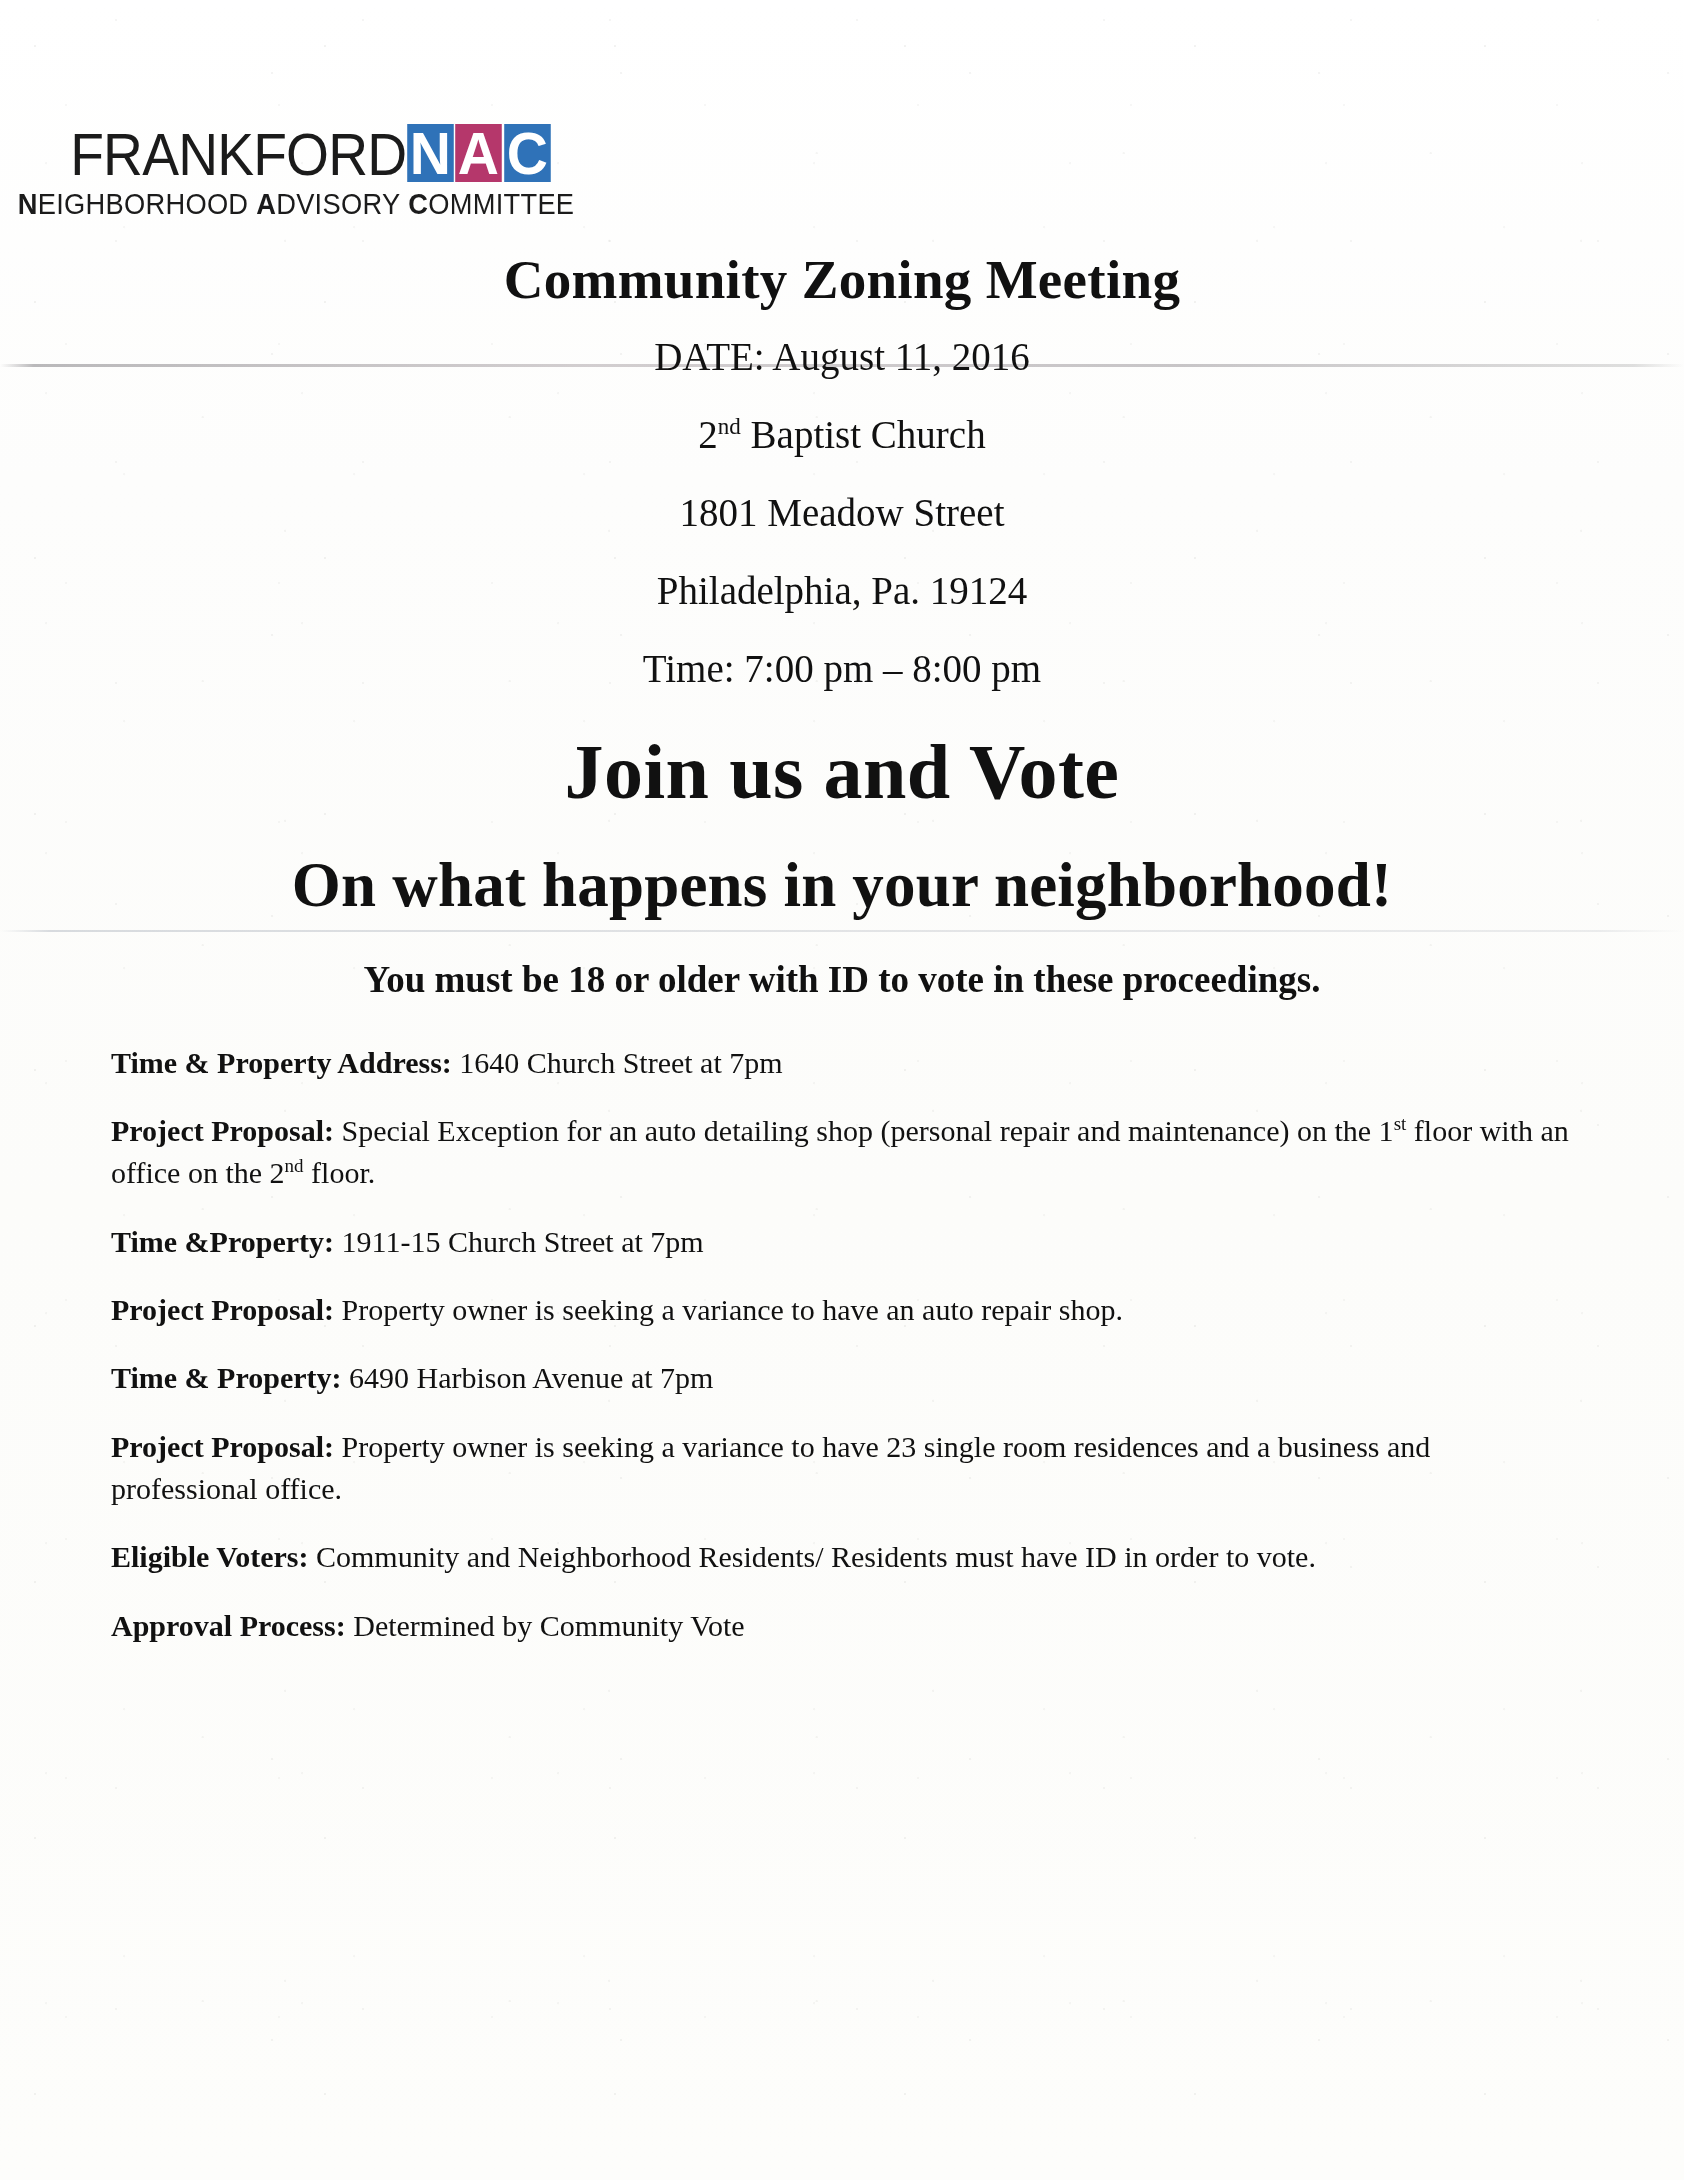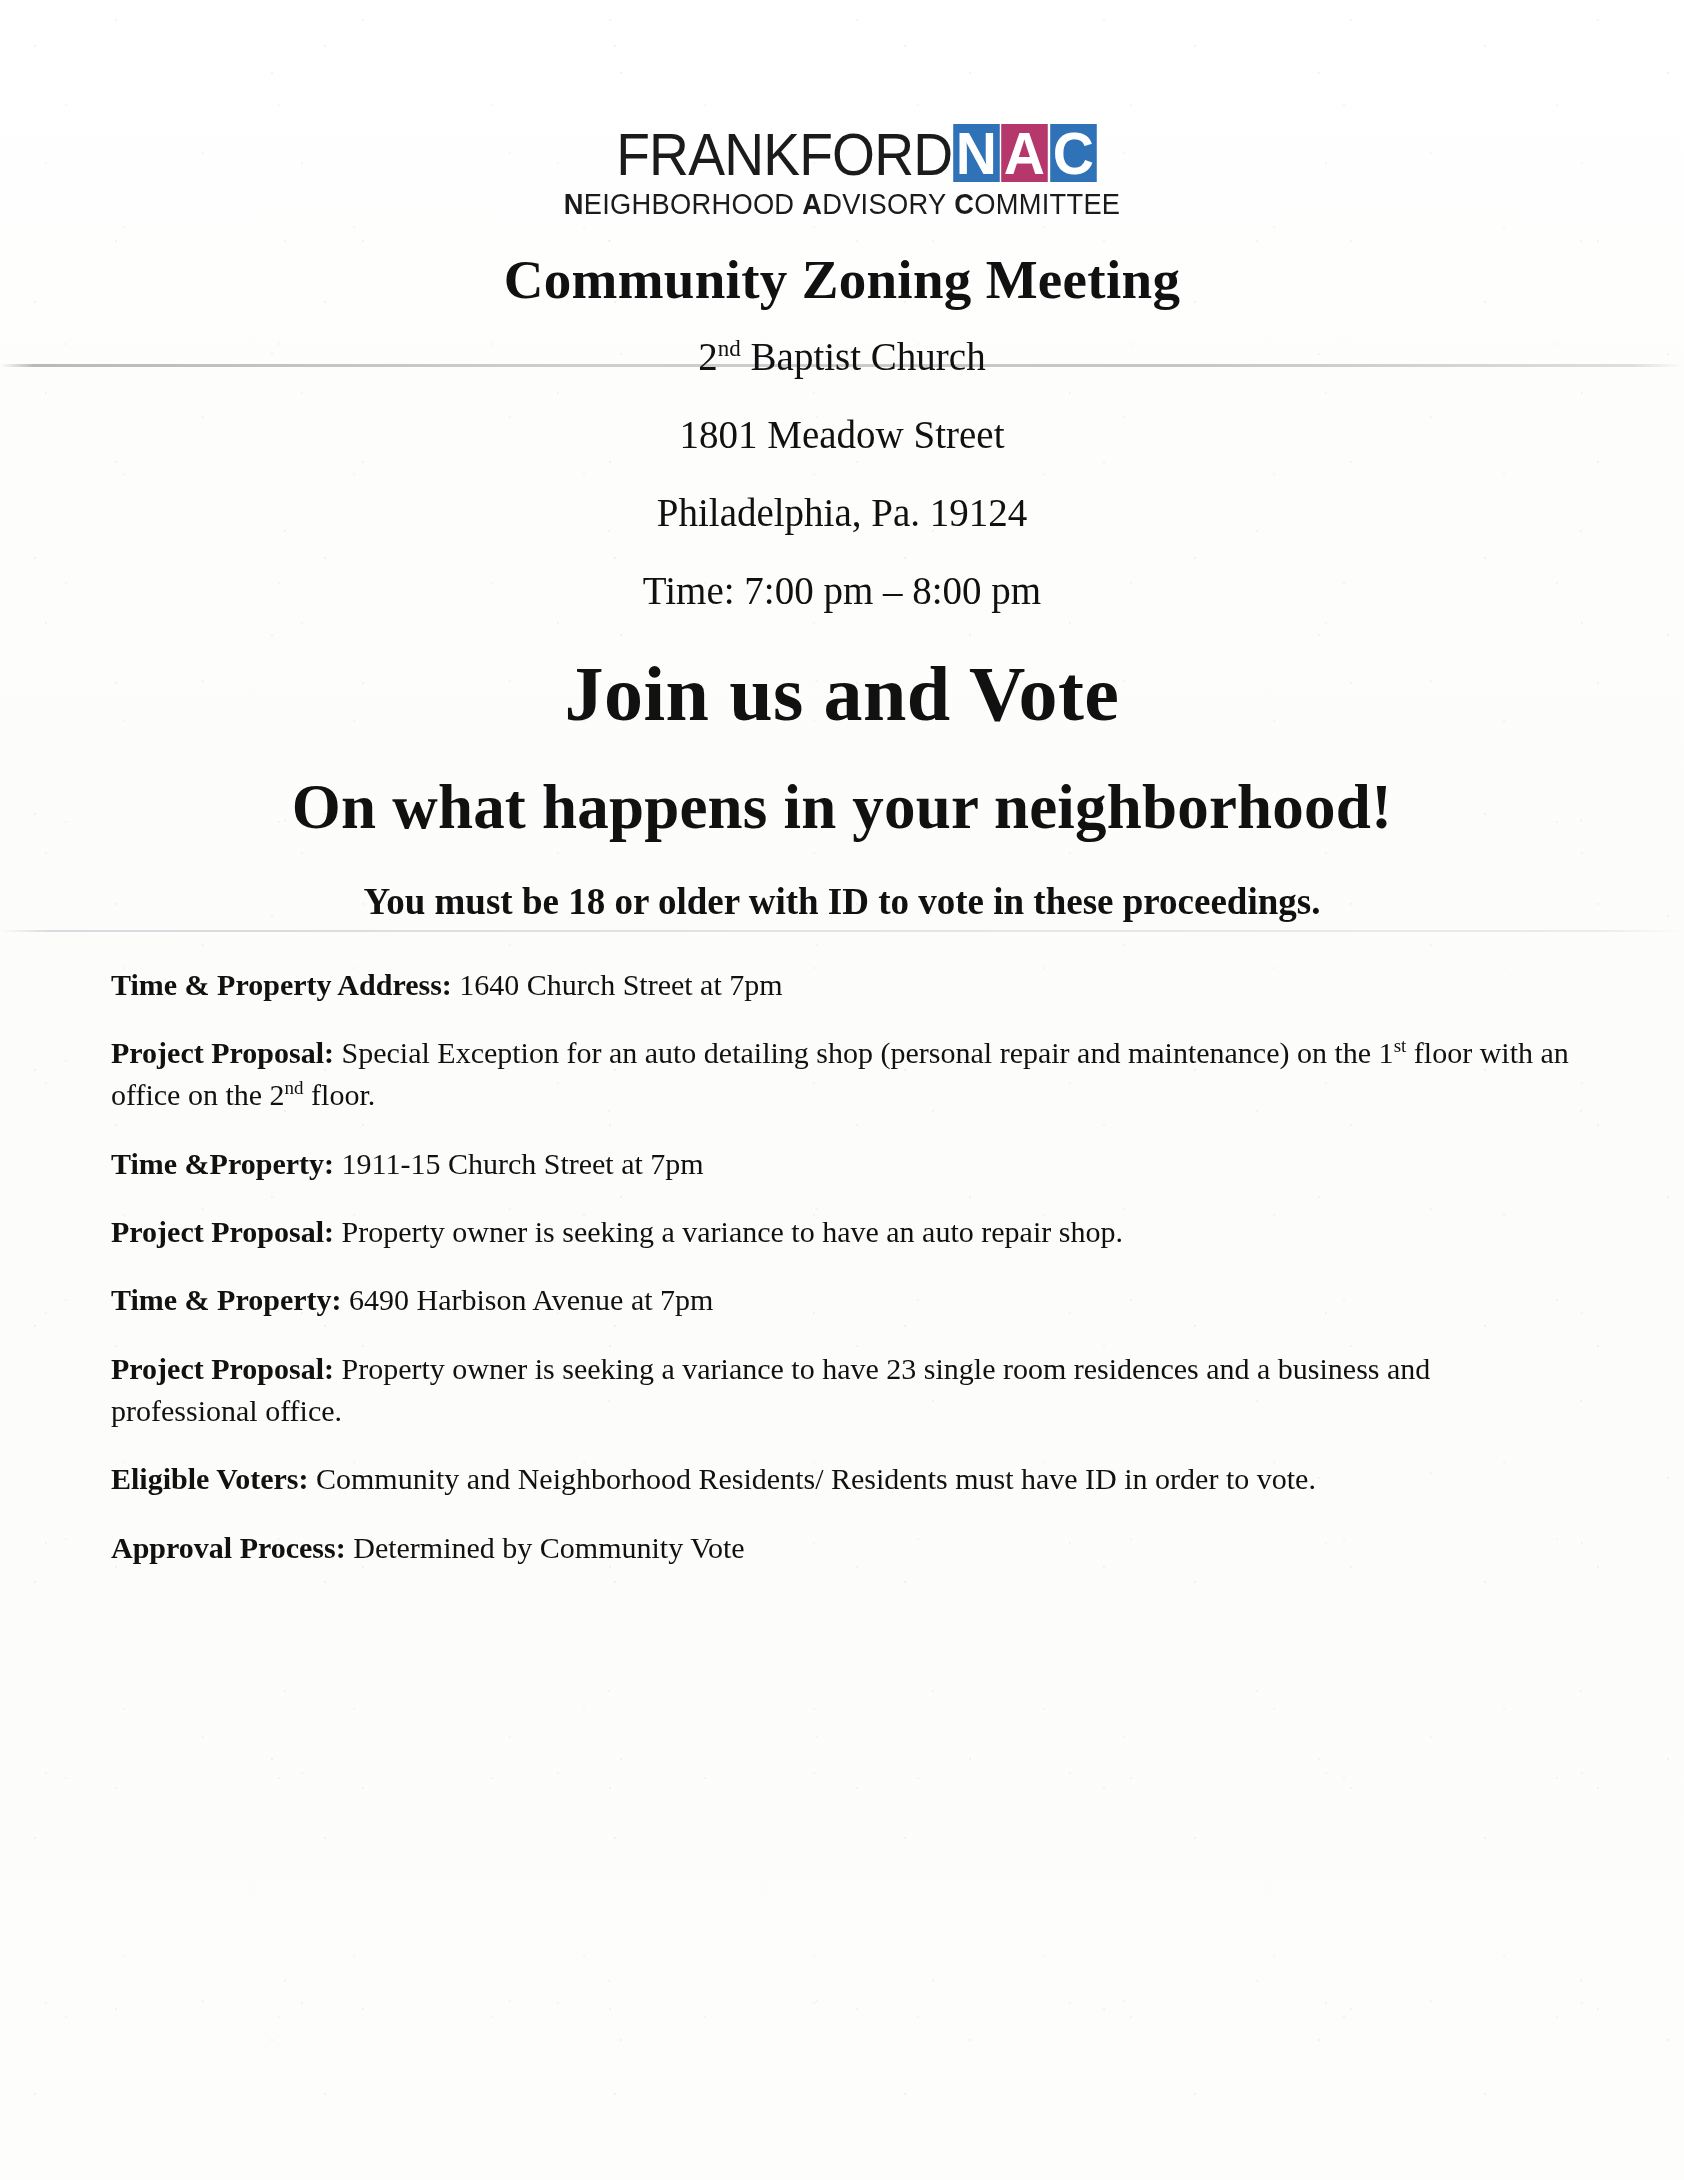--- a/index.html
+++ b/index.html
@@ -78,21 +78,20 @@
       rgba(170,175,185,0) 100%);
   }
 
   .content {
     position: relative;
     z-index: 3;
   }
 
   
   .logo-block {
-    text-align: center;
     padding-top: 124px;
   }
   .logo-wordmark {
     display: inline-block;
     position: relative;
     line-height: 1;
     white-space: nowrap;
   }
   .logo-top {
     display: flex;
@@ -229,20 +228,21 @@
         <div class="logo-sub"><b>N</b><span>EIGHBORHOOD</span><span>&nbsp;</span><b>A</b><span>DVISORY</span><span>&nbsp;</span><b>C</b><span>OMMITTEE</span>
         </div>
 
       </div>
     </div>
 
     <h1 class="doc-title">Community Zoning Meeting</h1>
 
     <div class="meeting-details">
 
+      <p class="detail-line">DATE: August 11, 2016</p>
 
       <p class="detail-line"><span>2</span><sup>nd</sup><span> Baptist Church</span></p>
 
       <p class="detail-line">1801 Meadow Street</p>
 
       <p class="detail-line">Philadelphia, Pa. 19124</p>
 
       <p class="detail-line">Time:  7:00 pm – 8:00 pm</p>
     </div>
 

